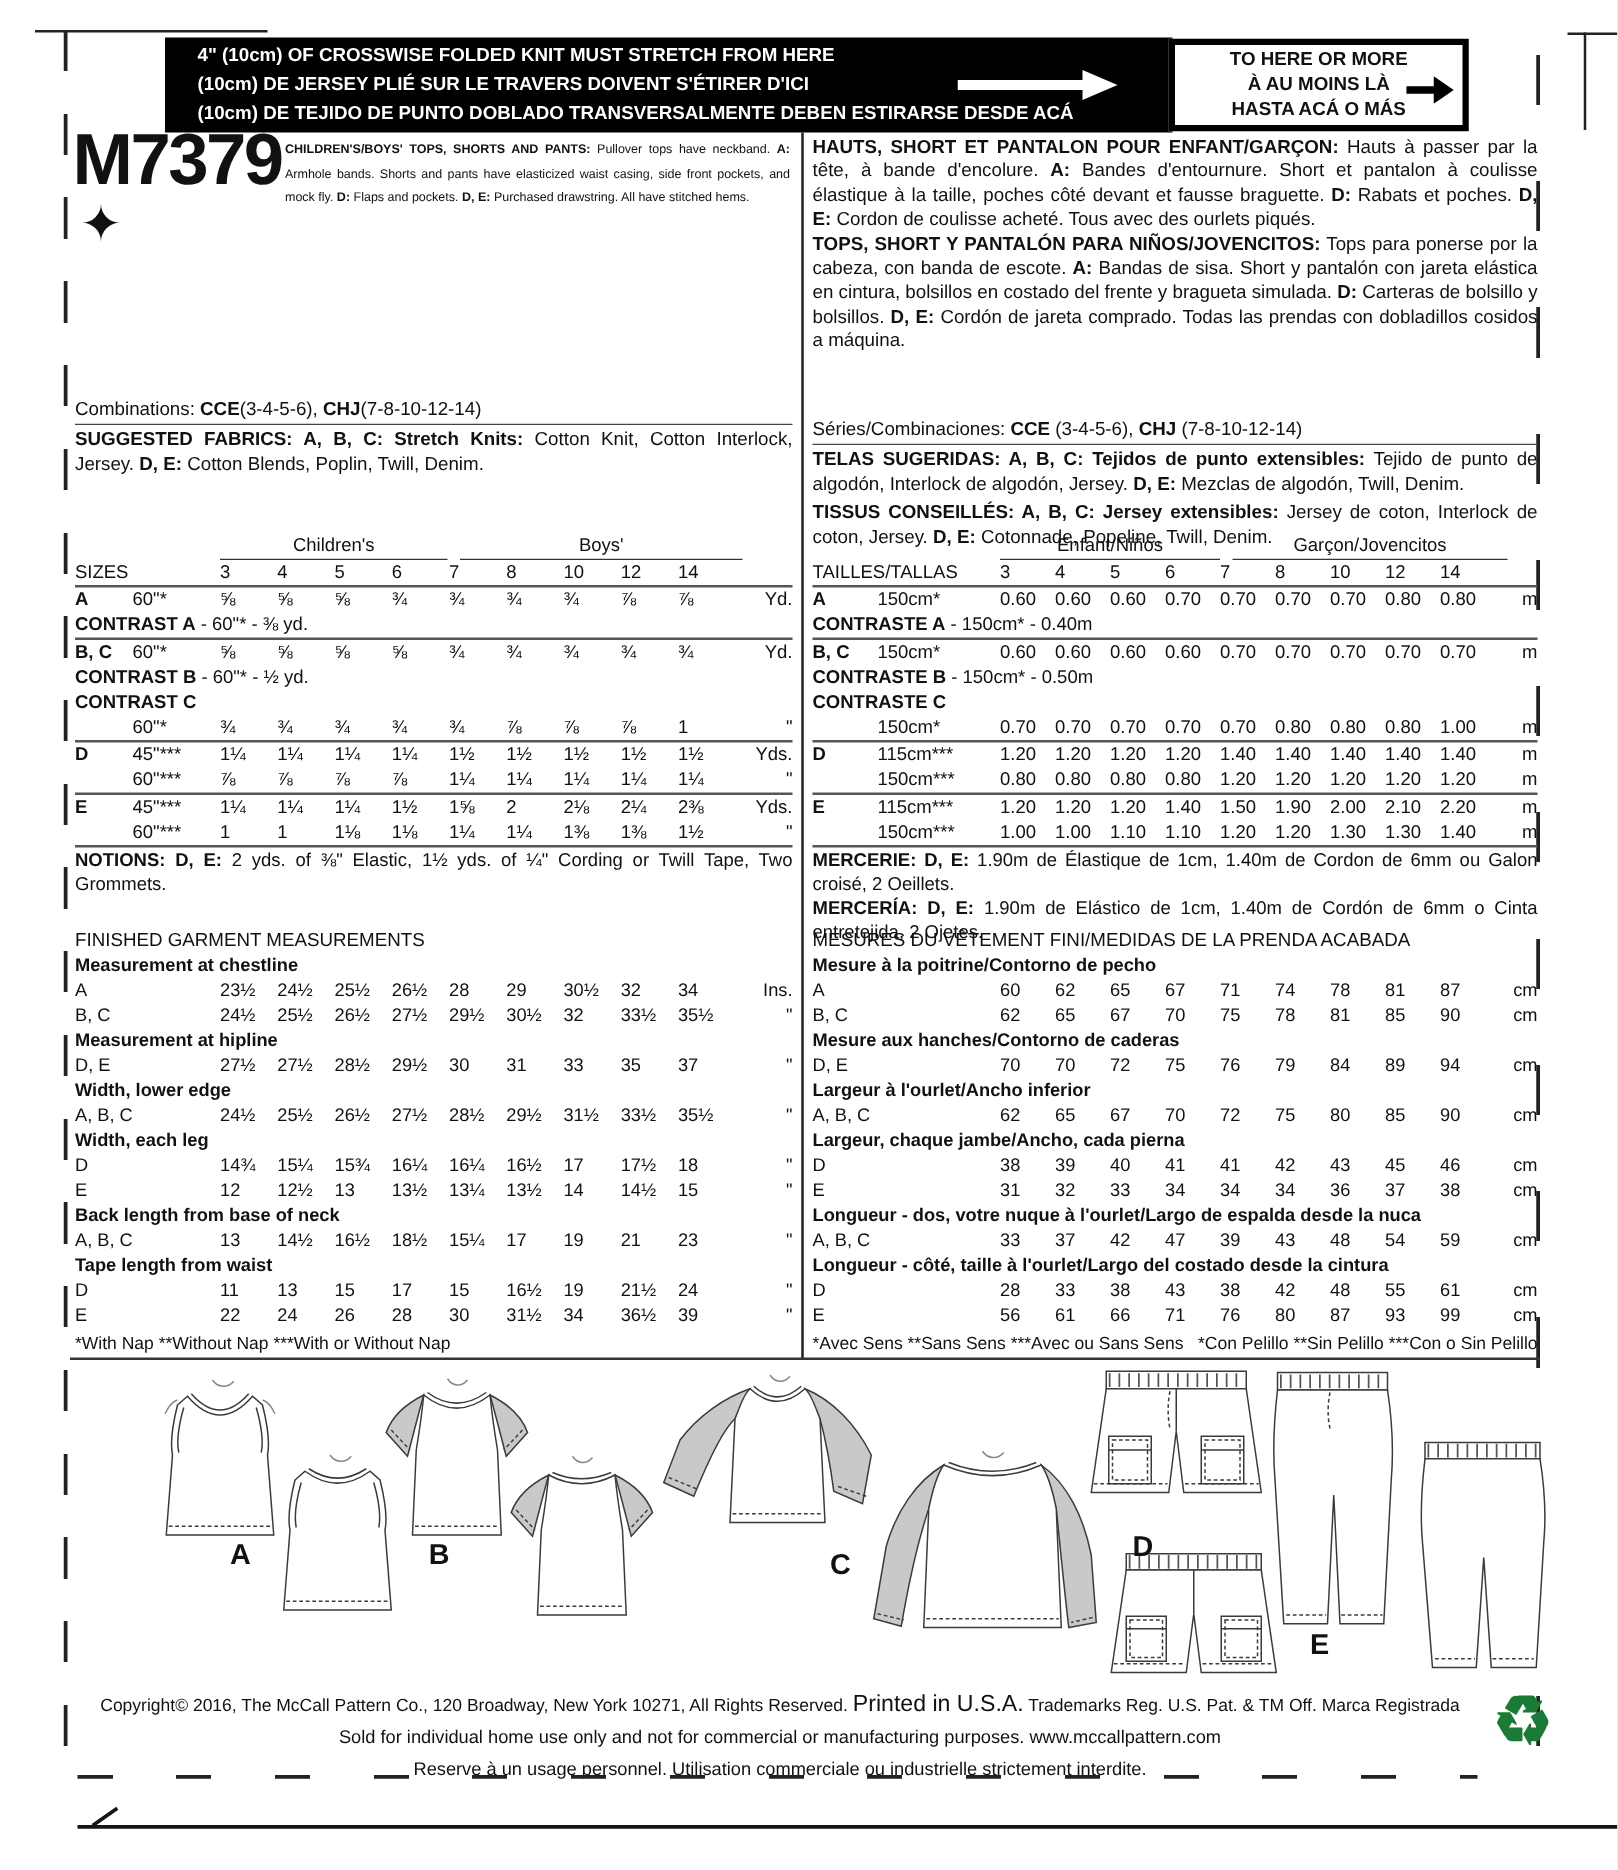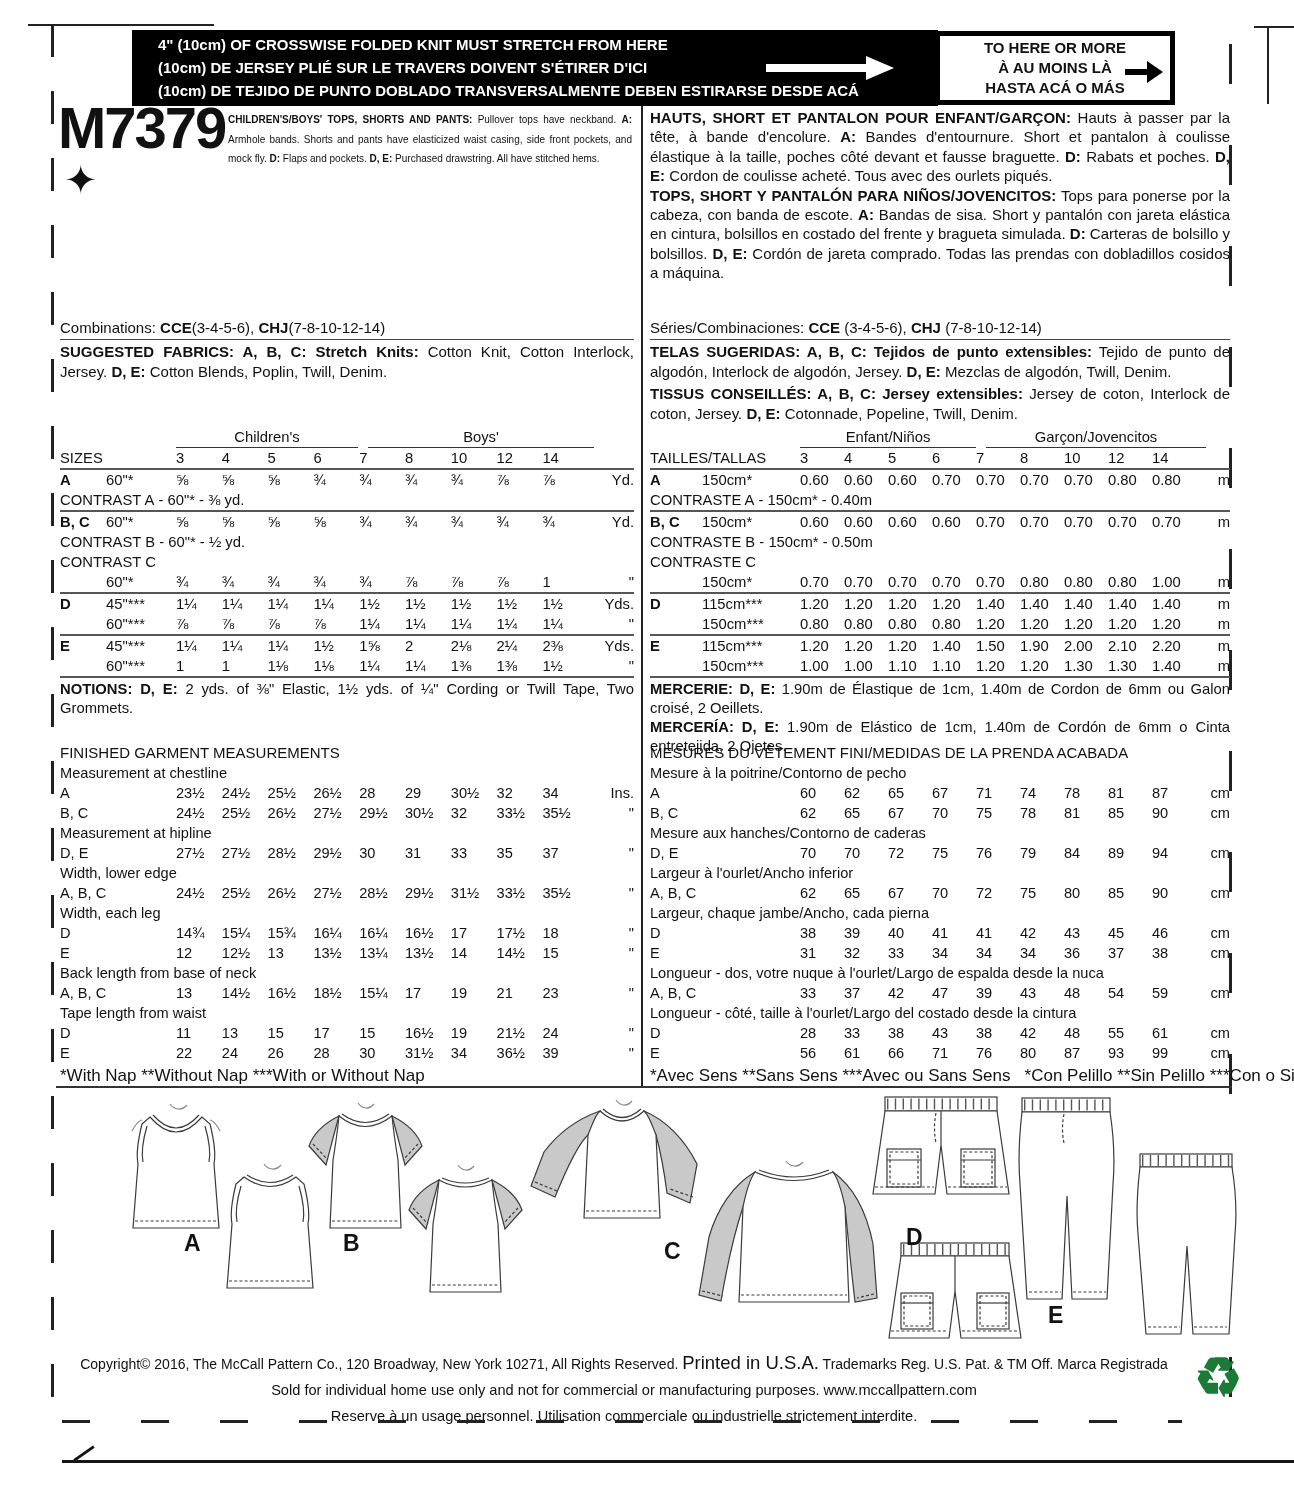--- a/index.html
+++ b/index.html
@@ -29,59 +29,59 @@
 
   .pattern-number{left:58px;top:98px;font-size:58px;font-weight:700;letter-spacing:-2px;line-height:60px}
   .star{left:64px;top:160px;font-size:40px;line-height:40px}
 
   .desc-en{left:228px;top:110px;width:404px;font-size:10px;line-height:19.5px;text-align:justify}
   .col-right{left:650px;top:108px;width:580px;font-size:15px;line-height:19.4px;text-align:justify}
   .divider{left:641px;top:106px;width:2px;height:982px;background:#222}
 
   .combos{font-size:15px;line-height:20px}
   .combos-left{left:60px;top:318px;width:574px}
-  .combos-right{left:650px;top:318px;width:580px}
+  .combos-right{left:650px;top:334px;width:580px}
   .combo-line{border-bottom:1.5px solid #444;padding-bottom:1px}
   .fabrics{margin-top:2px;text-align:justify}
 
   
   .ytab{font-size:14.8px}
   .ytab-left{left:60px;top:428px;width:574px}
   .ytab-right{left:650px;top:428px;width:580px}
   .grow{display:flex;height:20px;line-height:19px}
   .gs1{width:116px}
   .gspan1{width:182px;text-align:center;border-bottom:1.5px solid #333}
   .ggap{width:10px}
   .gspan2{width:226px;text-align:center;border-bottom:1.5px solid #333}
   .r .gs1{width:150px}.r .gspan1{width:176px}.r .gspan2{width:220px}
 
   .trow{display:flex;height:20px;line-height:20px}
   .lab{width:46px;font-weight:700;white-space:nowrap}
   .lab2{width:70px;white-space:nowrap}
   .cells{display:flex}
   .cell{width:45.8px}
   .unit{flex:1;text-align:right;padding-left:4px;white-space:nowrap}
-  .frb{font-weight:400;white-space:pre}
+  .frb{font-weight:700;white-space:pre}
   .frr{white-space:pre}
   .hdr .lab{width:116px;font-weight:400}
   .rt{border-top:2px solid #555}
   .rb{border-bottom:2px solid #555}
   .r .lab{width:52px}.r .lab2{width:98px}.r .cell{width:44px}.r .hdr .lab{width:150px}
 
   .notions{border-top:2px solid #555;padding-top:2px;font-size:14.8px;line-height:19px;text-align:justify}
 
   
   .mtab{font-size:14.6px}
   .mt-left{left:60px;top:742px;width:574px}
   .mt-right{left:650px;top:742px;width:580px}
   .mtitle{font-weight:400;font-size:15px;height:21px;line-height:21px}
   .mtab .trow{height:20px;line-height:20px}
   .mtab .lab{width:116px;font-weight:400}
   .mtab.r .lab{width:150px}
-  .footnote{font-size:17px;margin-top:3px;white-space:pre}
+  .footnote{font-size:14px;margin-top:3px;white-space:pre}
   .sep-line{left:56px;top:1086px;width:1176px;height:1.6px;background:#333}
 
   
   .art path,.art rect,.art line{stroke:#3b3b3b;stroke-width:1.2;fill:none}
   .art .fw{fill:#ffffff}
   .art .fg{fill:#c9c9c9}
   .art .dash{stroke-dasharray:3 2.2}
   .art .hint{stroke:#888}
   .art .ticks{stroke:#555;stroke-width:11;stroke-dasharray:1.4 6.4}
   .art-a{left:128px;top:1100px}

